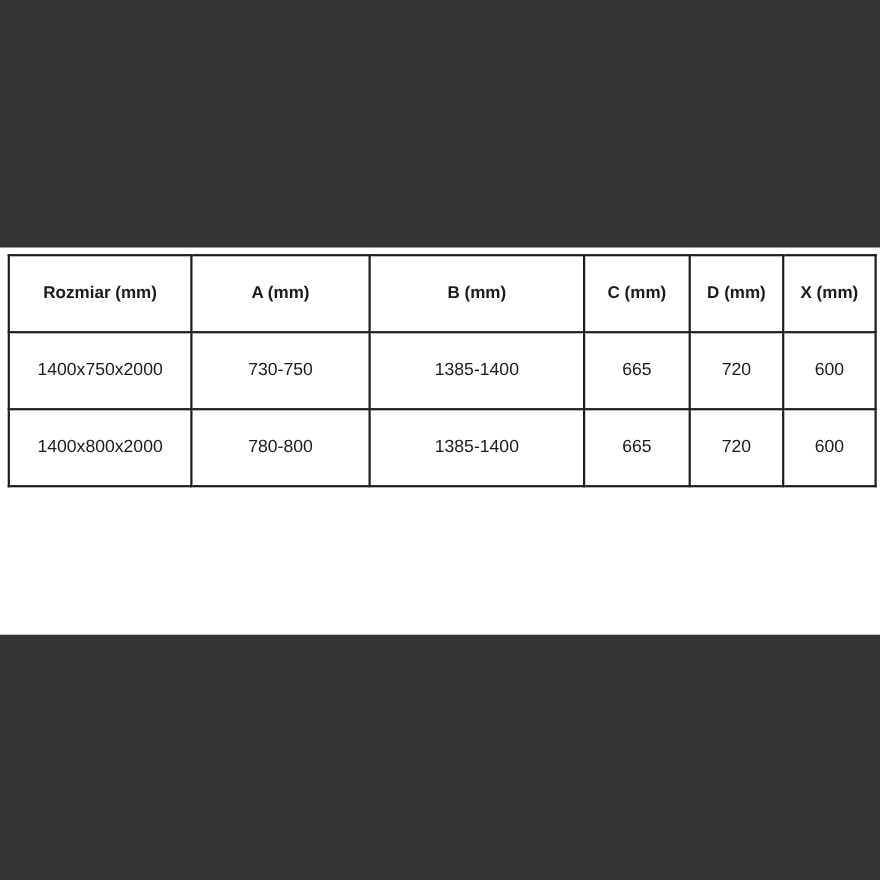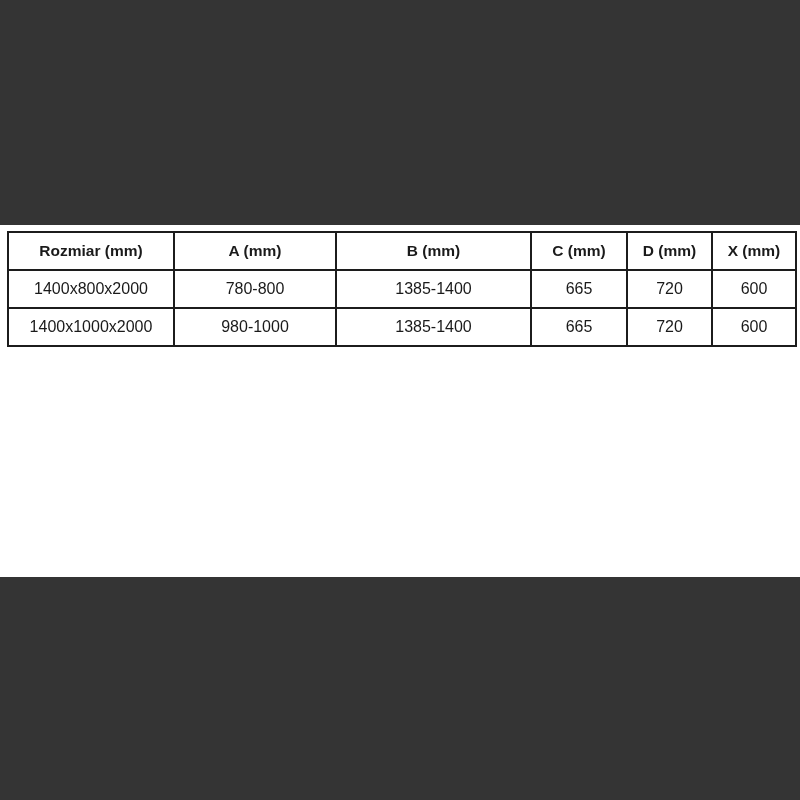--- a/index.html
+++ b/index.html
@@ -27,21 +27,21 @@
     left: 7px;
     top: 6px;
     width: 788px;
     border-collapse: collapse;
     table-layout: fixed;
   }
   table.spec th,
   table.spec td {
     border: 2px solid #1c1c1c;
     height: 36px;
-    padding: 0 2px;
+    padding: 16px 2px;
     text-align: center;
     vertical-align: middle;
     color: #1a1a1a;
     font-size: 16px;
     line-height: 1;
     white-space: nowrap;
     overflow: hidden;
   }
   table.spec th {
     font-weight: bold;
@@ -73,30 +73,30 @@
           <th>Rozmiar (mm)</th>
           <th>A (mm)</th>
           <th>B (mm)</th>
           <th>C (mm)</th>
           <th>D (mm)</th>
           <th>X (mm)</th>
         </tr>
       </thead>
       <tbody>
         <tr>
-          <td>1400x800x2000</td>
-          <td>780-800</td>
+          <td>1400x750x2000</td>
+          <td>730-750</td>
           <td>1385-1400</td>
           <td>665</td>
           <td>720</td>
           <td>600</td>
         </tr>
         <tr>
-          <td>1400x1000x2000</td>
-          <td>980-1000</td>
+          <td>1400x800x2000</td>
+          <td>780-800</td>
           <td>1385-1400</td>
           <td>665</td>
           <td>720</td>
           <td>600</td>
         </tr>
       </tbody>
     </table>
   </div>
 </div>
 

